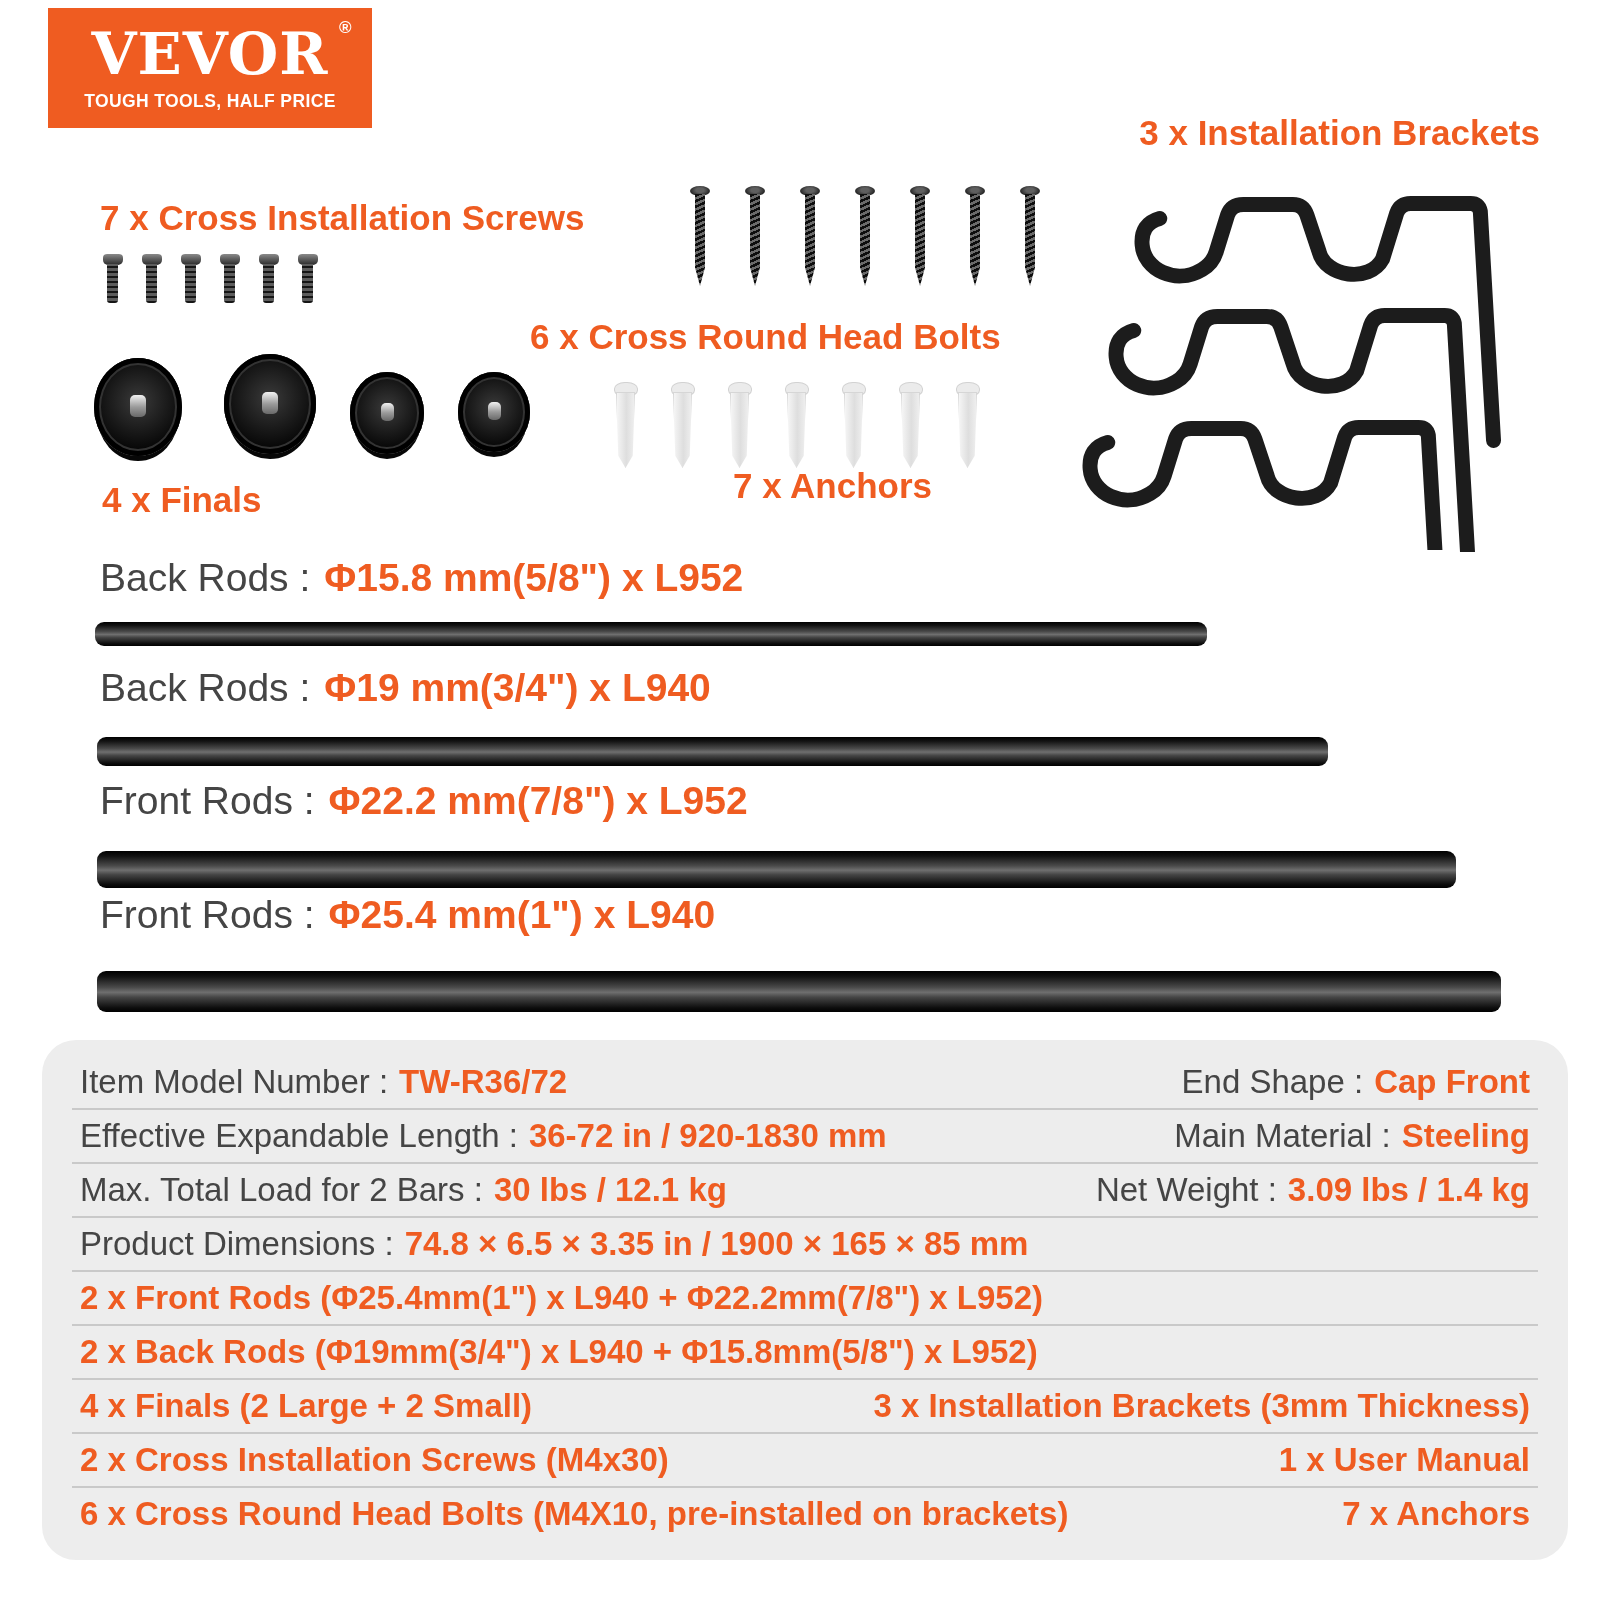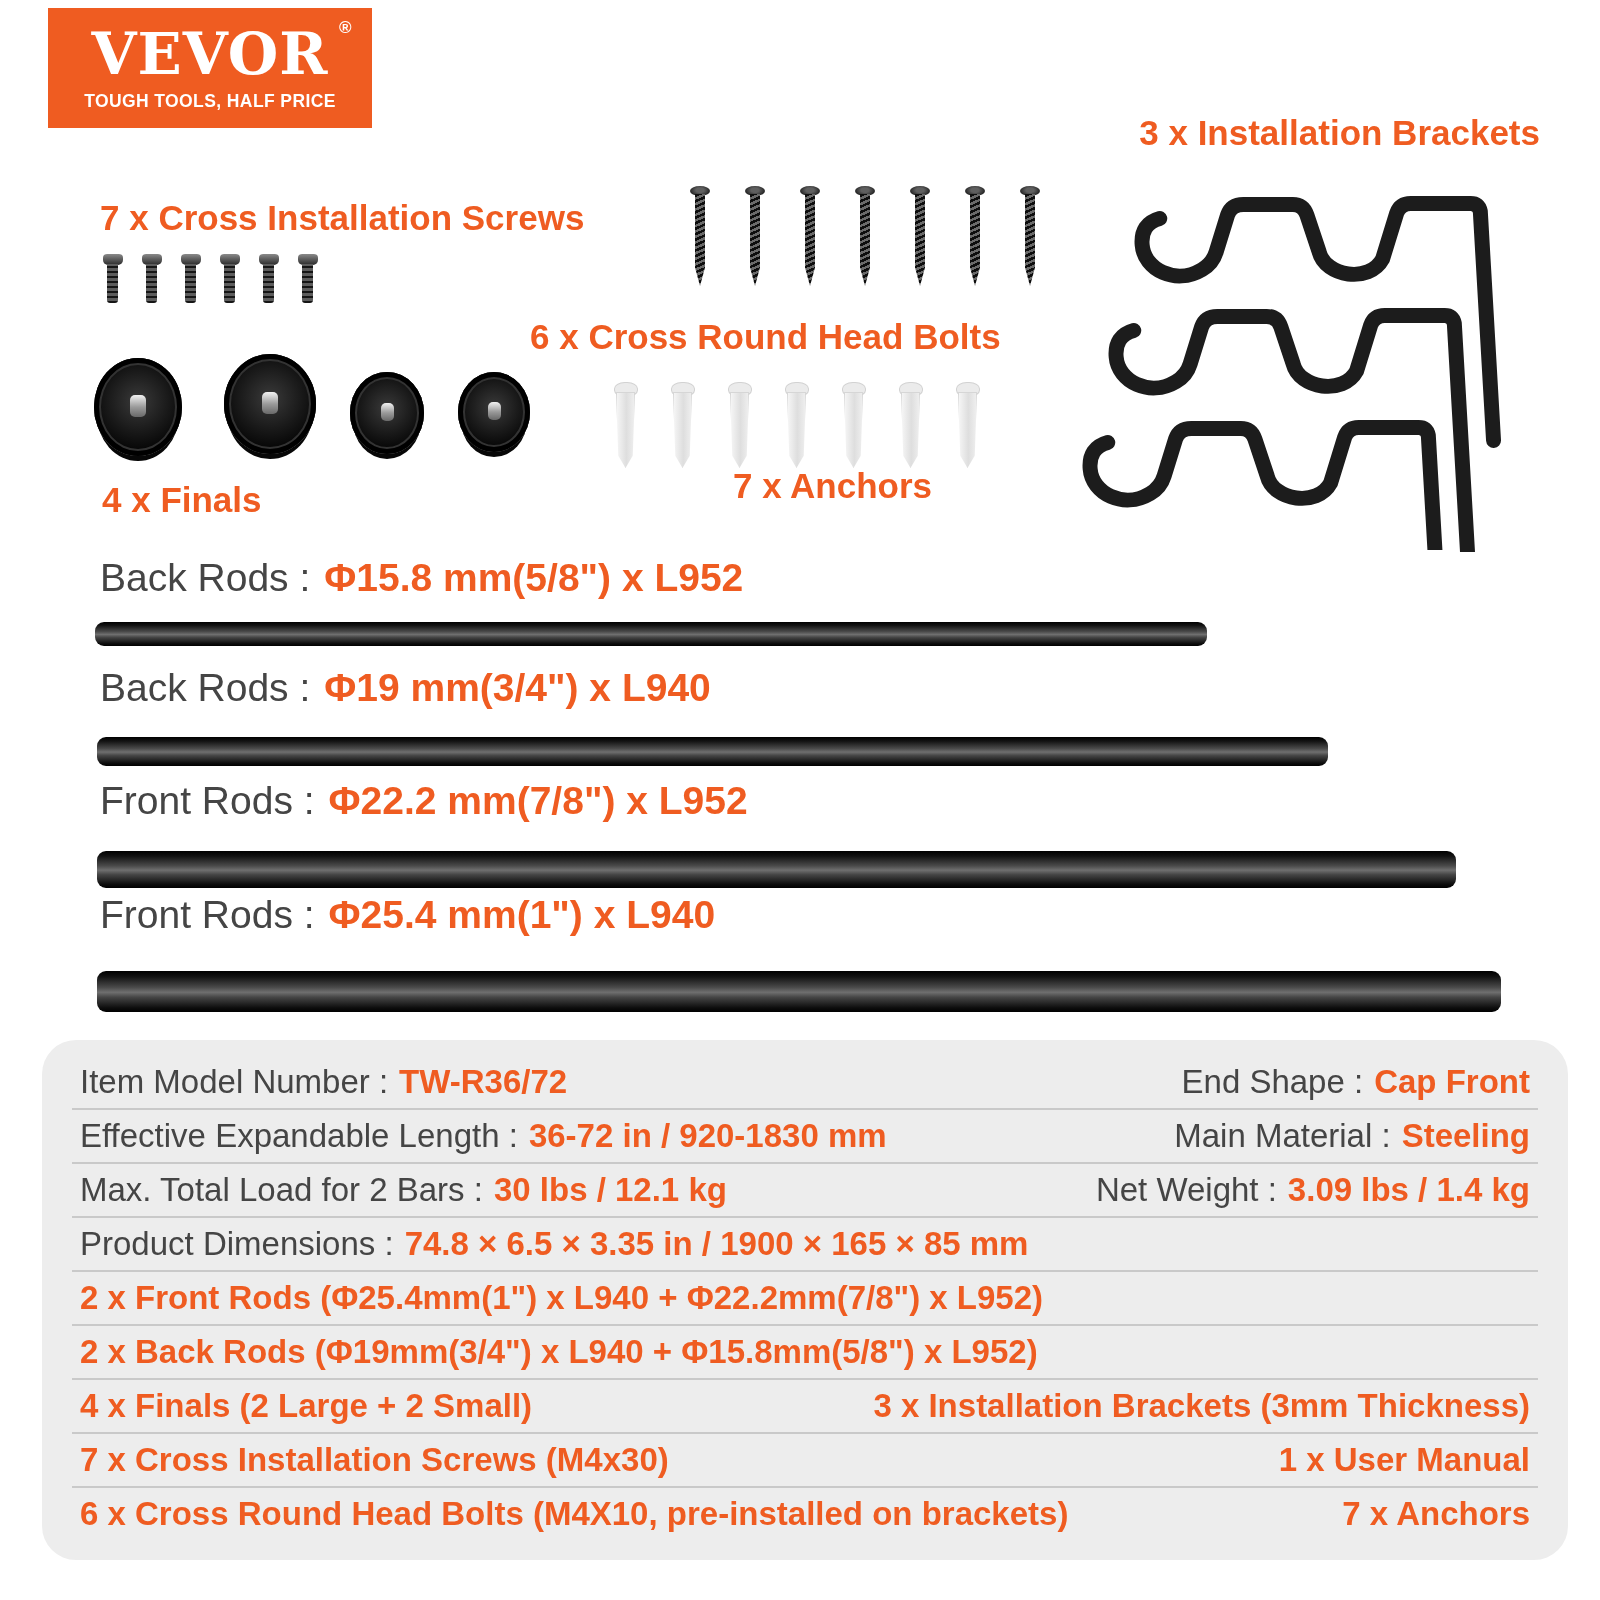--- a/index.html
+++ b/index.html
@@ -230,21 +230,21 @@
     </div>
     <div class="spec-divider"></div>
 
     <div class="spec-row">
       <div class="cell-left"><span class="k"></span><span class="v">4 x Finals (2 Large + 2 Small)</span></div>
       <div class="cell-right"><span class="k"></span><span class="v">3 x Installation Brackets (3mm Thickness)</span></div>
     </div>
     <div class="spec-divider"></div>
 
     <div class="spec-row">
-      <div class="cell-left"><span class="k"></span><span class="v">7 x Cross Installation Screws (M4x30)</span></div>
+      <div class="cell-left"><span class="k"></span><span class="v">2 x Cross Installation Screws (M4x30)</span></div>
       <div class="cell-right"><span class="k"></span><span class="v">1 x User Manual</span></div>
     </div>
     <div class="spec-divider"></div>
 
     <div class="spec-row">
       <div class="cell-left"><span class="k"></span><span class="v">6 x Cross Round Head Bolts (M4X10, pre-installed on brackets)</span></div>
       <div class="cell-right"><span class="k"></span><span class="v">7 x Anchors</span></div>
     </div>
 
   </div>

